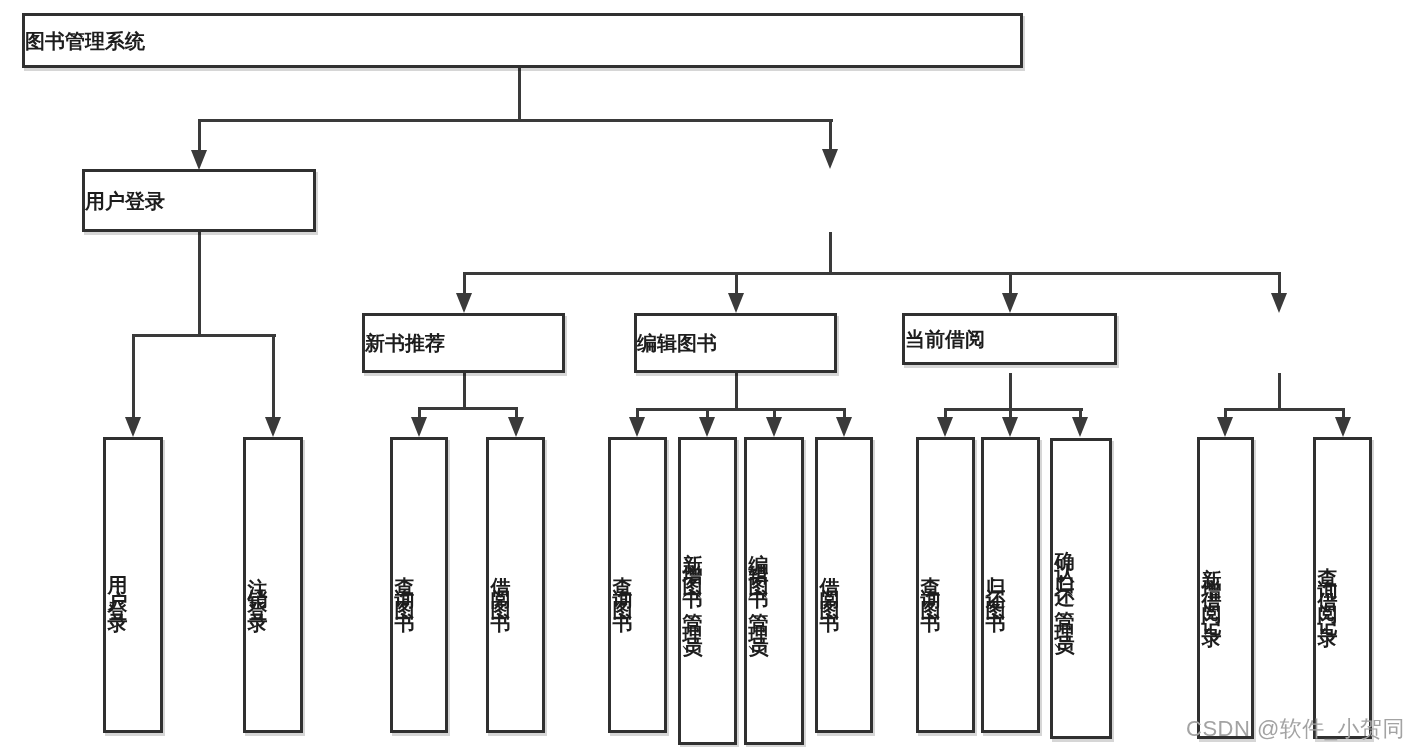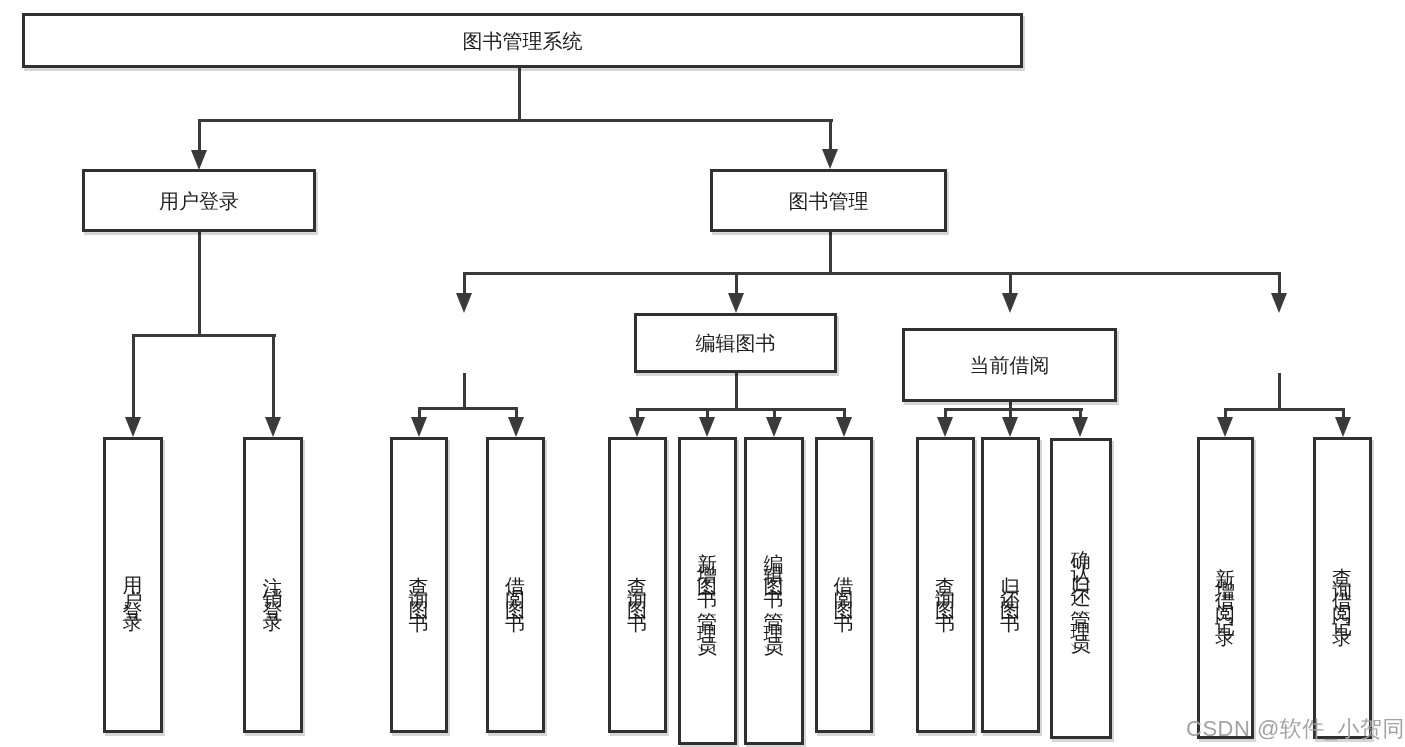--- a/index.html
+++ b/index.html
@@ -6,23 +6,23 @@
     --line:#3a3a3a; --border:#303030; --text:#1d1d1d;
     --watermark:#a3a3a3; --bg:#ffffff;
   }
   html,body{margin:0;padding:0;background:var(--bg);}
   .stage{
     position:relative;width:1405px;height:747px;background:var(--bg);
     font-family:"Liberation Sans","DejaVu Sans",sans-serif;overflow:hidden;
   }
   .box{
     position:absolute;box-sizing:border-box;border:3px solid var(--border);
-    background:#fff;display:flex;align-items:center;justify-content:center;
+    background:#fff;display:flex;align-items:center;justify-content:flex-start;
     font-size:20px;color:var(--text);line-height:1.2;
-    box-shadow:2px 3px 0 rgba(0,0,0,0.16);z-index:2;
+    box-shadow:2px 3px 0 rgba(0,0,0,0.16);z-index:2;font-weight:bold;
   }
   .vbox span{
     writing-mode:vertical-rl;text-orientation:mixed;letter-spacing:12px;
   }
   .hline,.vline{position:absolute;background:var(--line);z-index:1;}
   .hline{height:3px;}
   .vline{width:3px;}
   .ah{
     position:absolute;width:0;height:0;z-index:1;
     border-left:8px solid transparent;border-right:8px solid transparent;
@@ -45,46 +45,46 @@
   <div class="vline" style="left:518px;top:66px;height:53px"></div>
   <div class="hline" style="left:198px;top:119px;width:635px"></div>
   <div class="vline" style="left:198px;top:119px;height:33px"></div>
   <div class="ah" style="left:191px;top:150px"></div>
   <div class="vline" style="left:829px;top:119px;height:31px"></div>
   <div class="ah" style="left:822px;top:149px"></div>
 
   <div class="box" style="left:82px;top:169px;width:234px;height:63px">
     <span>用户登录</span>
   </div>
-  <div class="box" style="left:710px;top:169px;width:237px;height:63px">
-    <span>图书管理</span>
-  </div>
 
   <div class="vline" style="left:198px;top:232px;height:102px"></div>
   <div class="hline" style="left:132px;top:334px;width:144px"></div>
   <div class="vline" style="left:132px;top:334px;height:85px"></div>
   <div class="ah" style="left:125px;top:417px"></div>
   <div class="vline" style="left:272px;top:334px;height:85px"></div>
   <div class="ah" style="left:265px;top:417px"></div>
 
   <div class="vline" style="left:829px;top:232px;height:43px"></div>
   <div class="hline" style="left:463px;top:272px;width:818px"></div>
   <div class="vline" style="left:463px;top:272px;height:23px"></div>
   <div class="ah" style="left:456px;top:293px"></div>
   <div class="vline" style="left:735px;top:272px;height:23px"></div>
   <div class="ah" style="left:728px;top:293px"></div>
   <div class="vline" style="left:1009px;top:272px;height:23px"></div>
   <div class="ah" style="left:1002px;top:293px"></div>
   <div class="vline" style="left:1278px;top:272px;height:23px"></div>
   <div class="ah" style="left:1271px;top:293px"></div>
 
+  <div class="box" style="left:362px;top:313px;width:203px;height:60px">
+    <span>新书推荐</span>
+  </div>
   <div class="box" style="left:634px;top:313px;width:203px;height:60px">
     <span>编辑图书</span>
   </div>
-  <div class="box" style="left:902px;top:328px;width:215px;height:74px">
+  <div class="box" style="left:902px;top:313px;width:215px;height:52px">
     <span>当前借阅</span>
   </div>
 
   <div class="vline" style="left:463px;top:373px;height:37px"></div>
   <div class="hline" style="left:418px;top:407px;width:100px"></div>
   <div class="vline" style="left:418px;top:407px;height:12px"></div>
   <div class="ah" style="left:411px;top:417px"></div>
   <div class="vline" style="left:515px;top:407px;height:12px"></div>
   <div class="ah" style="left:508px;top:417px"></div>
 

